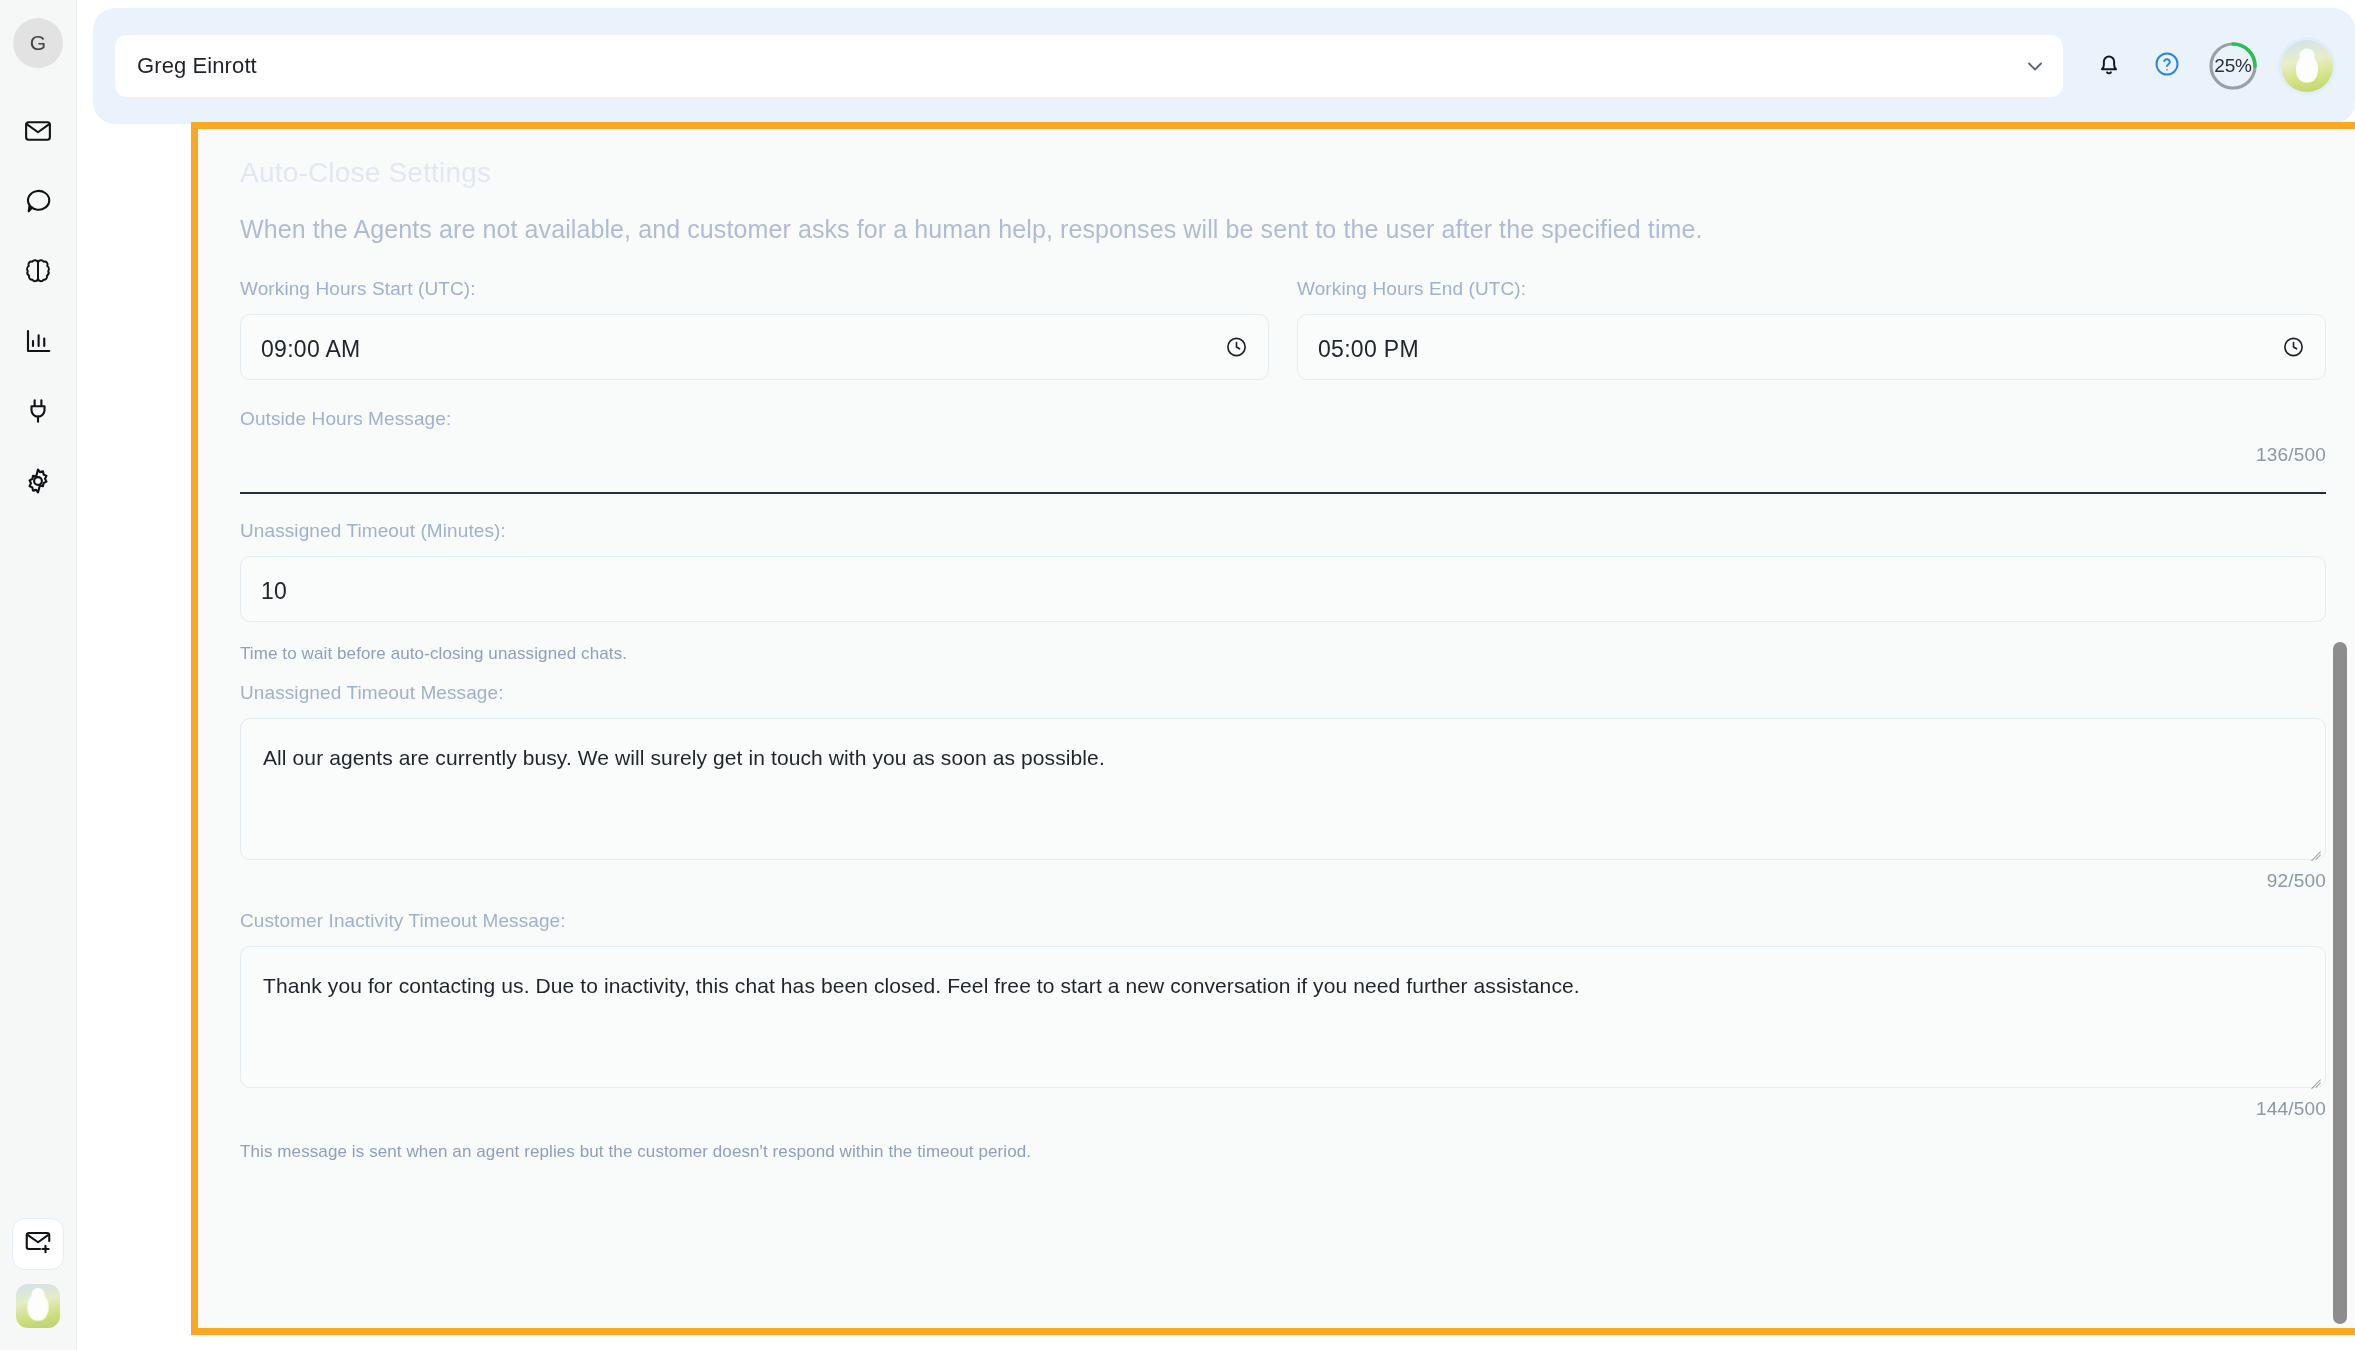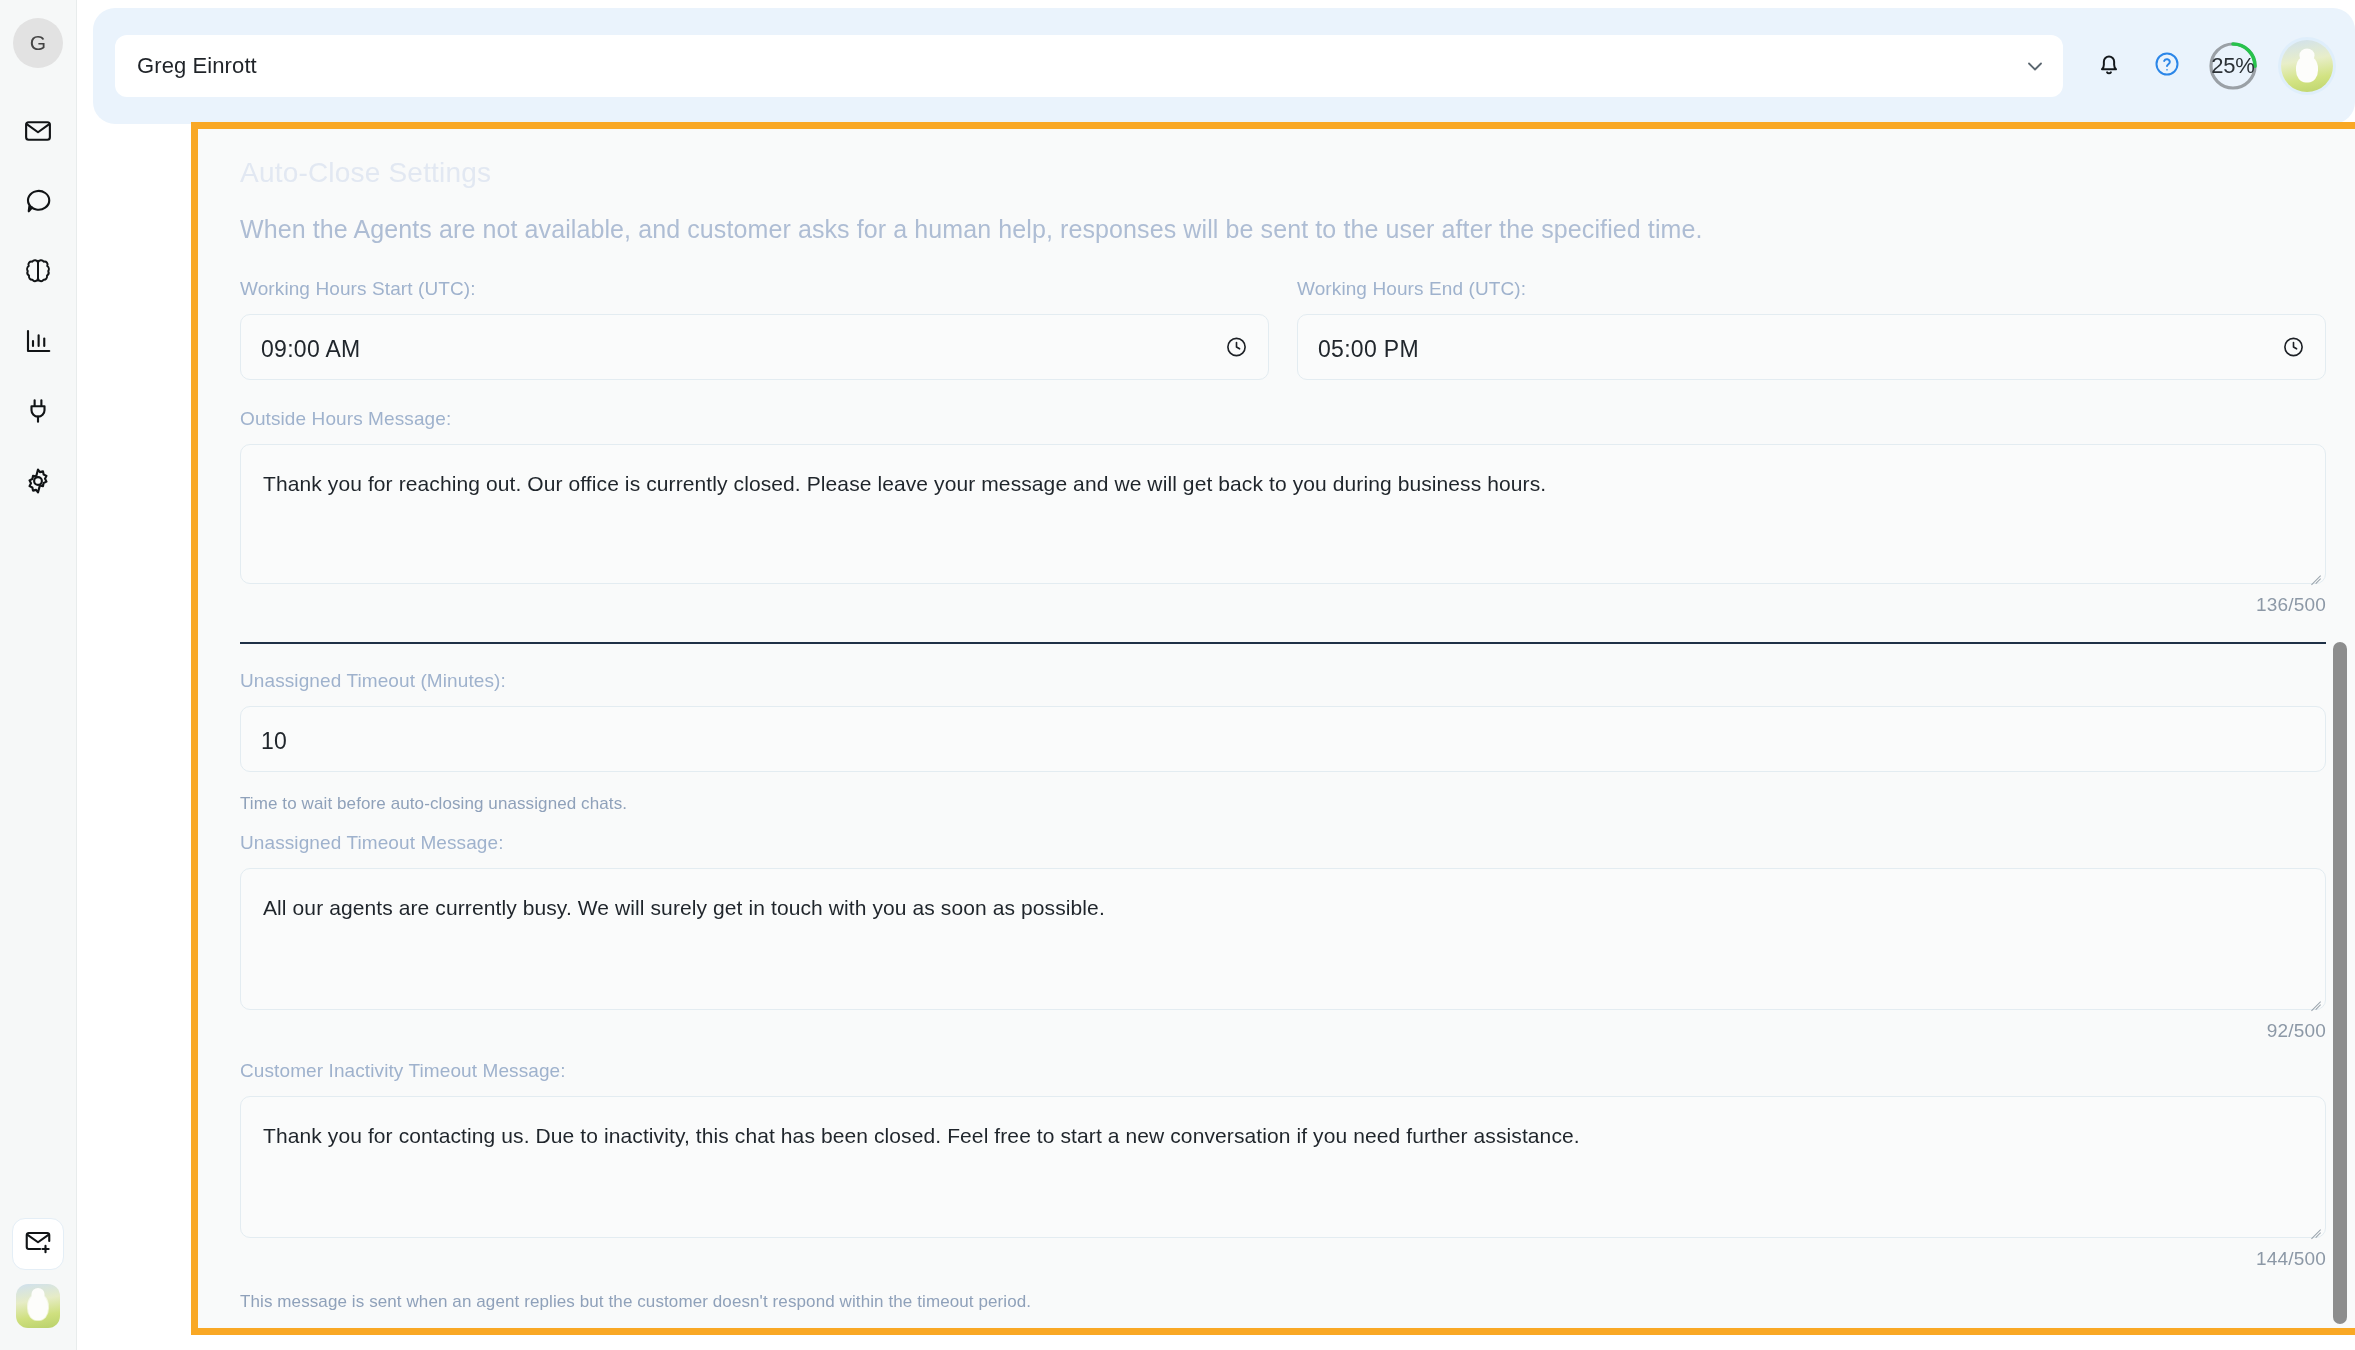--- a/index.html
+++ b/index.html
@@ -83,21 +83,21 @@
     cursor: pointer;
     position: relative;
   }
   .combo-value { font-size: 22px; color: #1f2328; letter-spacing: .1px; }
   .combo-chev { margin-left: auto; color: #5b6770; display: flex; }
   .hdr-actions { display: flex; align-items: center; gap: 22px; margin-left: 28px; }
   .hdr-icon { width: 36px; height: 36px; display: flex; align-items: center; justify-content: center; cursor: pointer; }
   .ring-wrap { position: relative; width: 52px; height: 52px; cursor: pointer; }
   .ring-label {
     position: absolute; inset: 0; display: flex; align-items: center; justify-content: center;
-    font-size: 22px; color: #2b3136; letter-spacing: -.2px;
+    font-size: 19px; color: #2b3136; letter-spacing: -.2px;
   }
   .hdr-avatar {
     width: 52px; height: 52px; border-radius: 50%;
     overflow: hidden; cursor: pointer; position: relative;
     background: linear-gradient(170deg,#cfe0ef 0%,#e8eec9 40%,#d2e382 72%,#bcd36c 100%);
     box-shadow: 0 0 0 3px #dfeefb;
   }
   .hdr-avatar .dog {
     position:absolute; left:50%; top:56%; transform:translate(-50%,-50%);
     width: 22px; height: 27px; border-radius: 48% 48% 44% 44%; background:#fdfdfb;
@@ -369,24 +369,20 @@
                     <path d="M12 7.3V12l3.2 1.9"></path>
                 </svg>
               </span>
             </div>
           </div>
 
         </div>
 
         <div>
           <div class="field-label">Outside Hours Message:</div>
-          <div class="textarea-box ta-tall">
-            <div class="txt">Thank you for reaching out. Our office is currently closed. Please leave your message and we will get back to you during business hours.</div>
-            <div class="resize-grip"></div>
-          </div>
           <div class="counter">136/500</div>
         </div>
 
         <div class="divider"></div>
 
         <div>
           <div class="field-label">Unassigned Timeout (Minutes):</div>
           <div class="input-box">
             <span class="val">10</span>
           </div>

